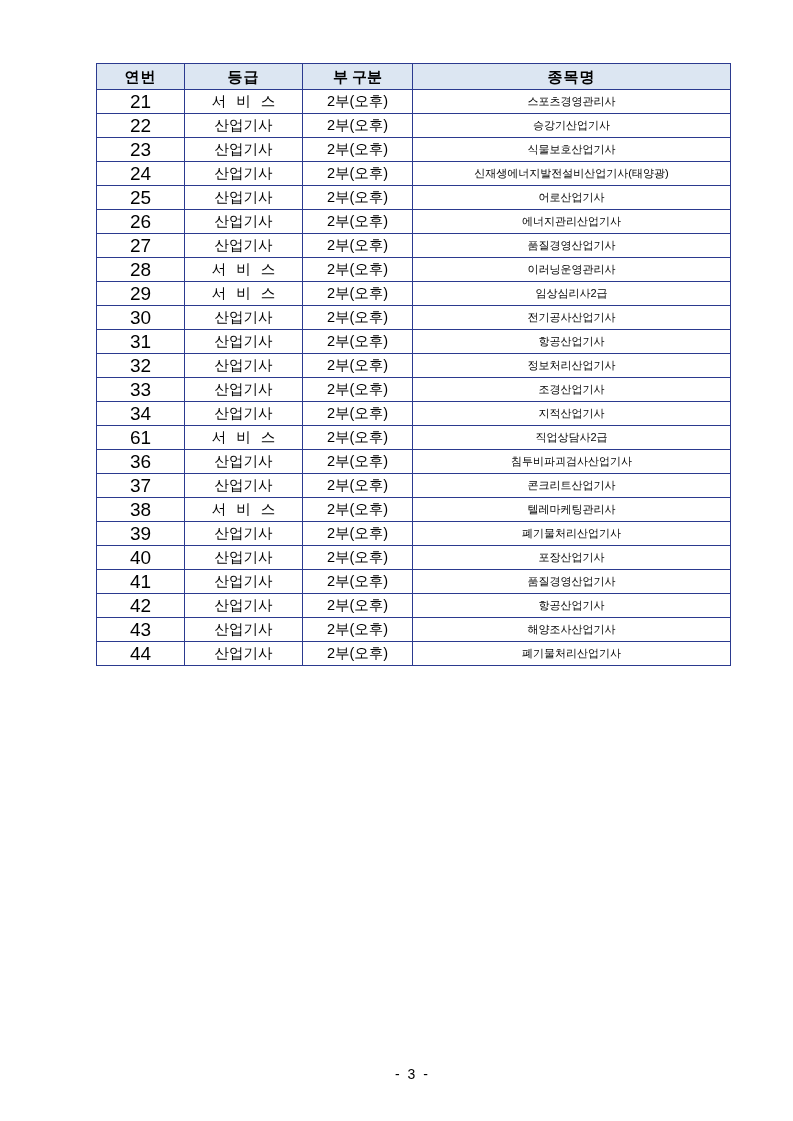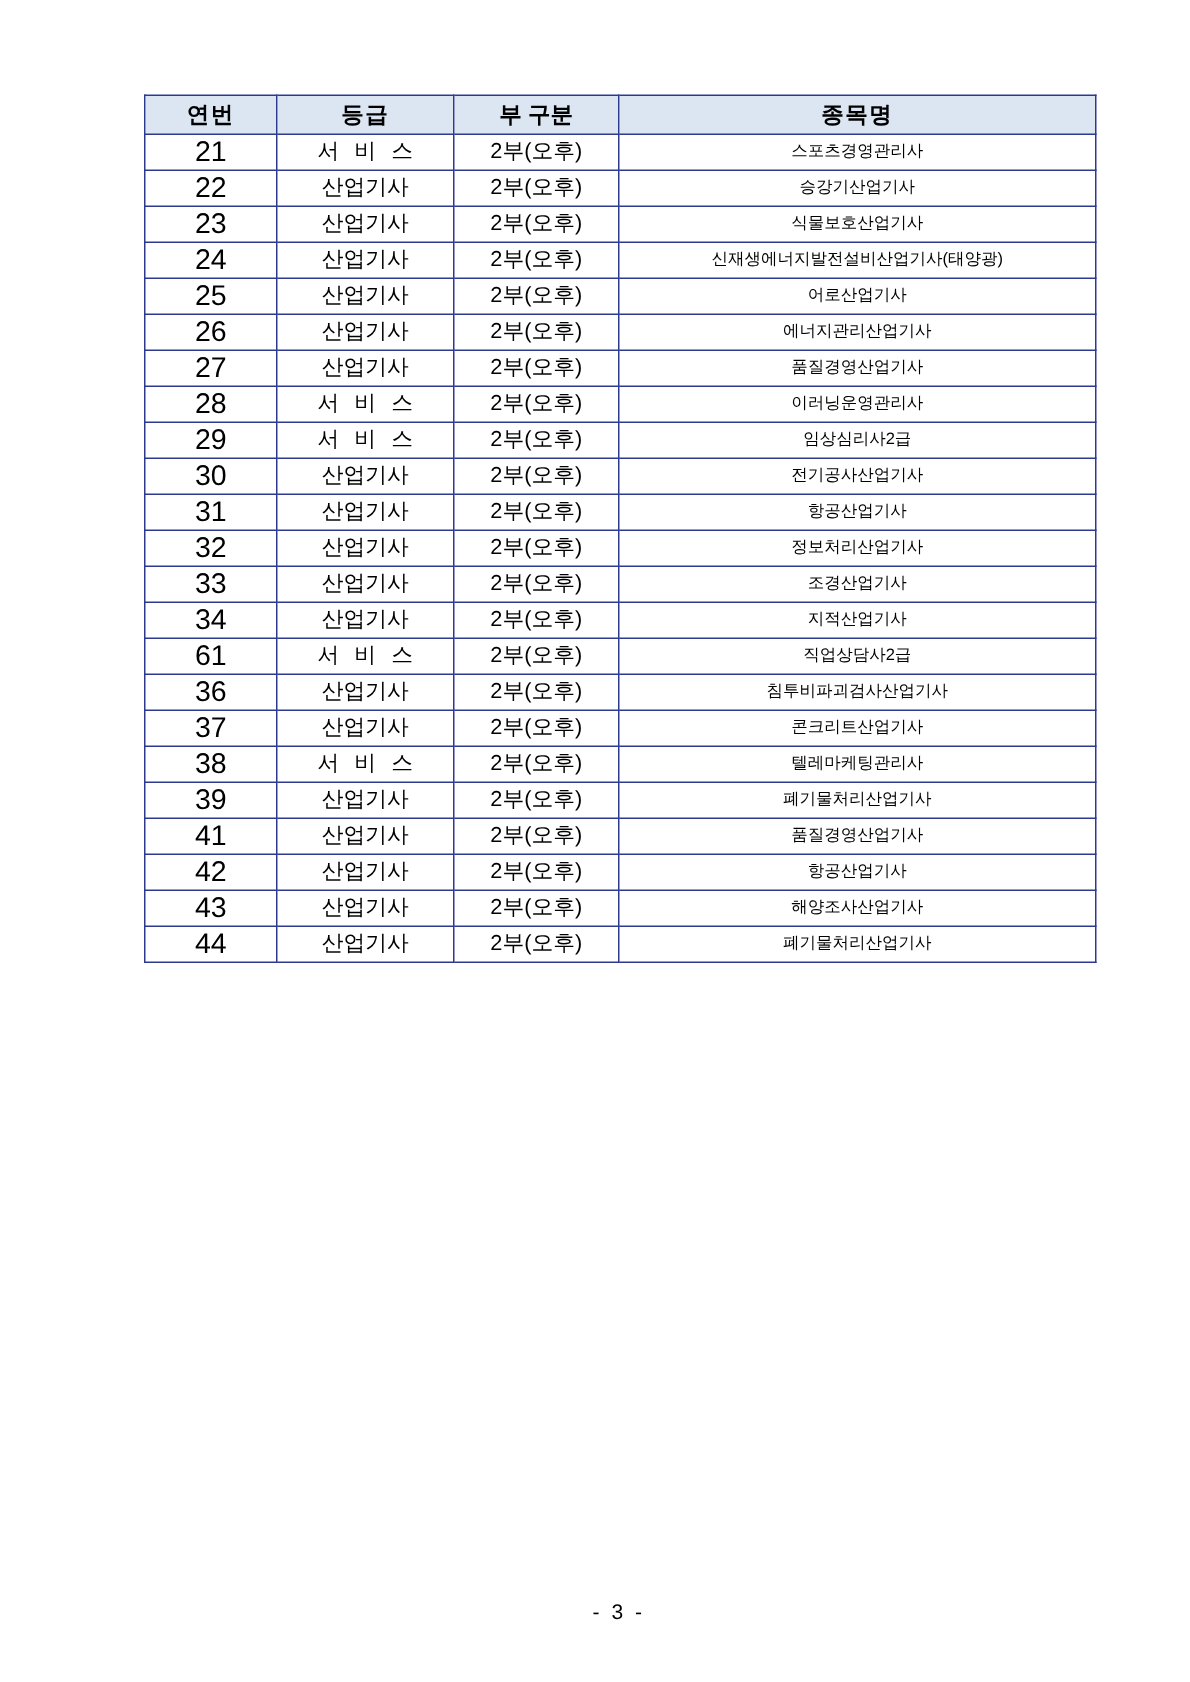--- a/index.html
+++ b/index.html
@@ -218,20 +218,26 @@
             <td class="col-part">2부(오후)</td>
             <td class="col-name">텔레마케팅관리사</td>
           </tr>
           <tr>
             <td class="col-no">39</td>
             <td class="col-grade">산업기사</td>
             <td class="col-part">2부(오후)</td>
             <td class="col-name">폐기물처리산업기사</td>
           </tr>
           <tr>
+            <td class="col-no">40</td>
+            <td class="col-grade">산업기사</td>
+            <td class="col-part">2부(오후)</td>
+            <td class="col-name">포장산업기사</td>
+          </tr>
+          <tr>
             <td class="col-no">41</td>
             <td class="col-grade">산업기사</td>
             <td class="col-part">2부(오후)</td>
             <td class="col-name">품질경영산업기사</td>
           </tr>
           <tr>
             <td class="col-no">42</td>
             <td class="col-grade">산업기사</td>
             <td class="col-part">2부(오후)</td>
             <td class="col-name">항공산업기사</td>

